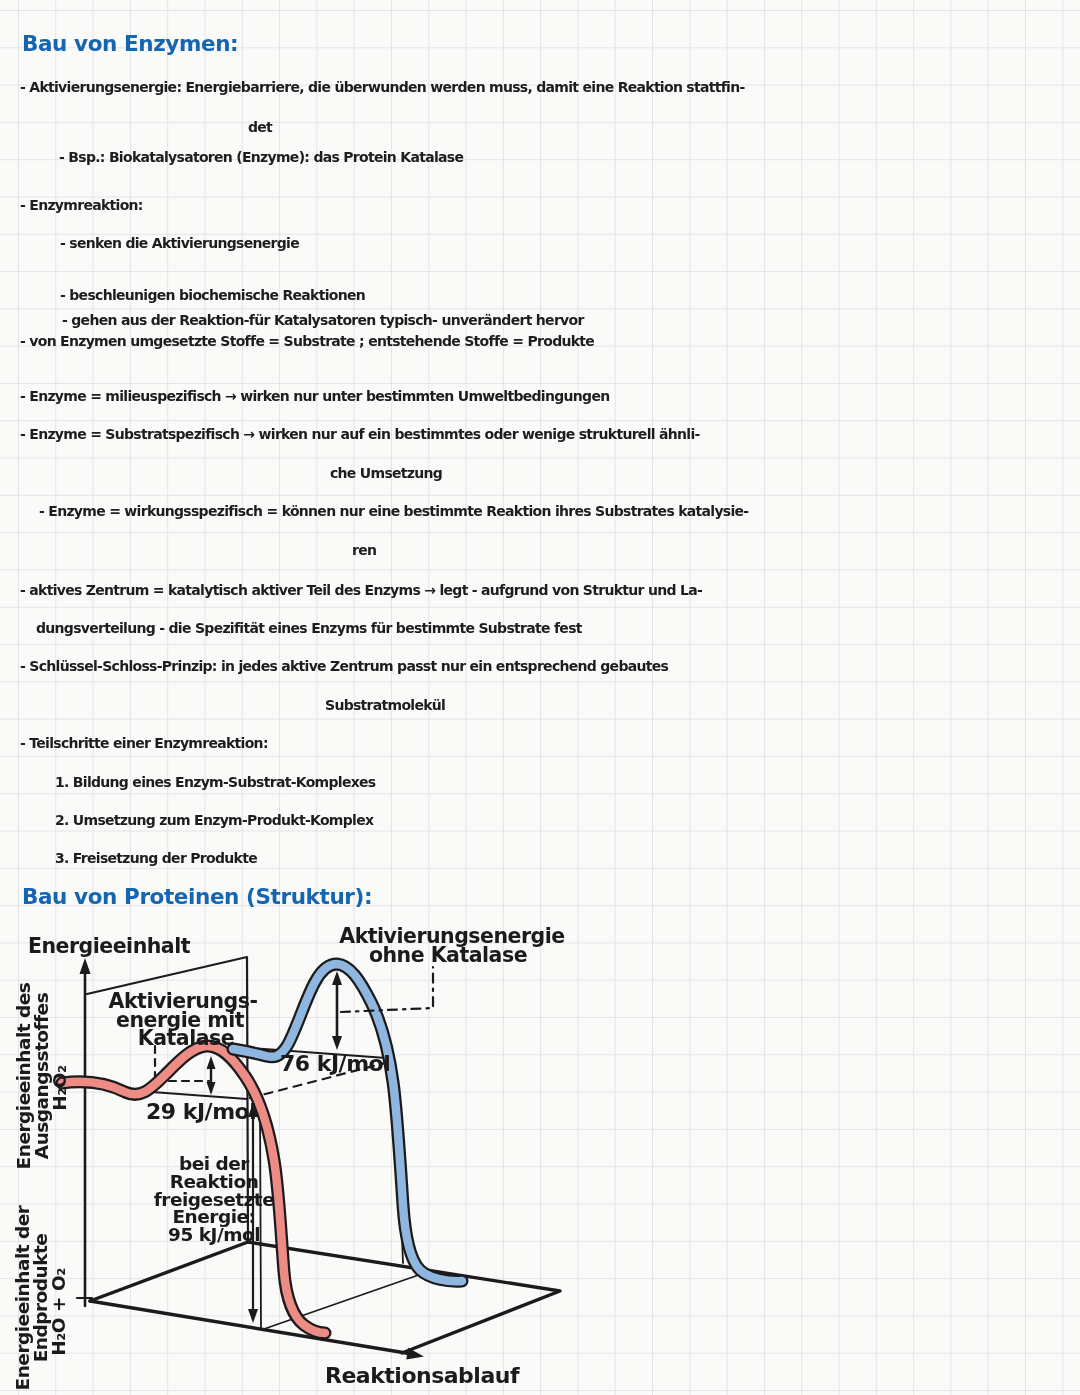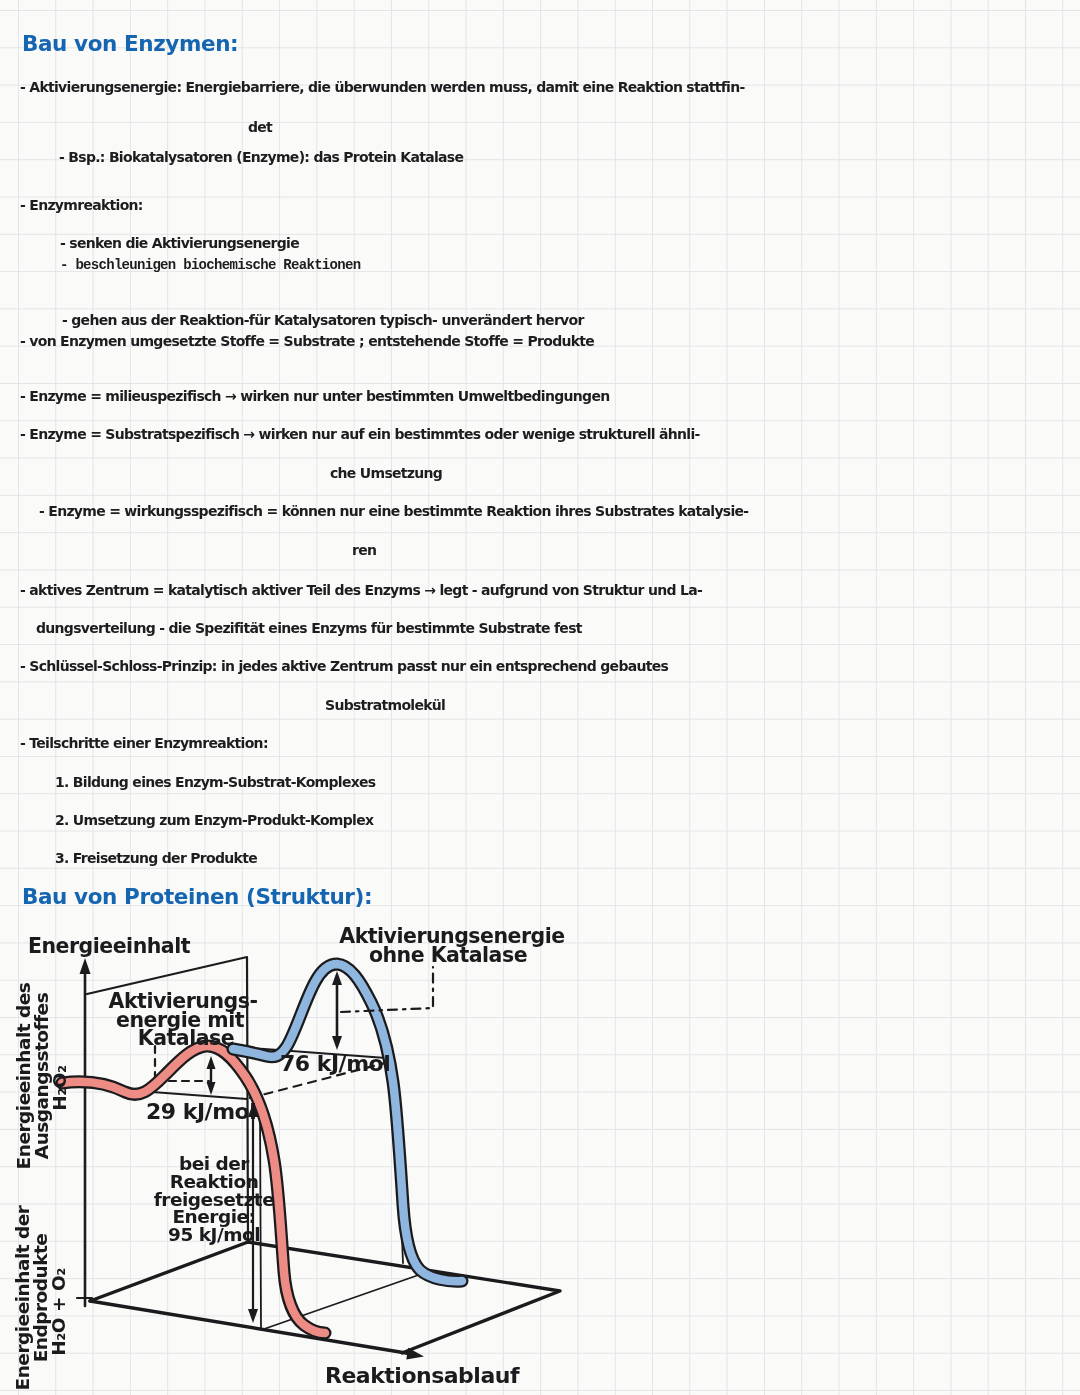--- a/index.html
+++ b/index.html
@@ -47,21 +47,21 @@
 
 <div class="page">
 
   <div>
       <div class="note-line heading" style="left: 22px; top: 27px;">Bau von Enzymen:</div>
       <div class="note-line" style="left: 20px; top: 70px;">- Aktivierungsenergie: Energiebarriere, die überwunden werden muss, damit eine Reaktion stattfin-</div>
       <div class="note-line" style="left: 248px; top: 110px;">det</div>
       <div class="note-line" style="left: 20px; top: 140px; margin-left: 39px;">- Bsp.: Biokatalysatoren (Enzyme): das Protein Katalase</div>
       <div class="note-line" style="left: 20px; top: 188px;">- Enzymreaktion:</div>
       <div class="note-line" style="left: 60px; top: 226px;">- senken die Aktivierungsenergie</div>
-      <div class="note-line" style="left: 60px; top: 248px; font-family: Liberation Mono, monospace;">- beschleunigen biochemische Reaktionen</div>
+      <div class="note-line" style="left: 60px; top: 278px;">- beschleunigen biochemische Reaktionen</div>
       <div class="note-line" style="left: 62px; top: 303px;">- gehen aus der Reaktion-für Katalysatoren typisch- unverändert hervor</div>
       <div class="note-line" style="left: 20px; top: 324px;">- von Enzymen umgesetzte Stoffe = Substrate ; entstehende Stoffe = Produkte</div>
       <div class="note-line" style="left: 20px; top: 379px;">- Enzyme = milieuspezifisch → wirken nur unter bestimmten Umweltbedingungen</div>
       <div class="note-line" style="left: 20px; top: 417px;">- Enzyme = Substratspezifisch → wirken nur auf ein bestimmtes oder wenige strukturell ähnli-</div>
       <div class="note-line" style="left: 330px; top: 456px;">che Umsetzung</div>
       <div class="note-line" style="left: 20px; top: 494px; margin-left: 19px;">- Enzyme = wirkungsspezifisch = können nur eine bestimmte Reaktion ihres Substrates katalysie-</div>
       <div class="note-line" style="left: 352px; top: 533px;">ren</div>
       <div class="note-line" style="left: 20px; top: 573px;">- aktives Zentrum = katalytisch aktiver Teil des Enzyms → legt - aufgrund von Struktur und La-</div>
       <div class="note-line" style="left: 36px; top: 611px;">dungsverteilung - die Spezifität eines Enzyms für bestimmte Substrate fest</div>
       <div class="note-line" style="left: 20px; top: 649px;">- Schlüssel-Schloss-Prinzip: in jedes aktive Zentrum passt nur ein entsprechend gebautes</div>

